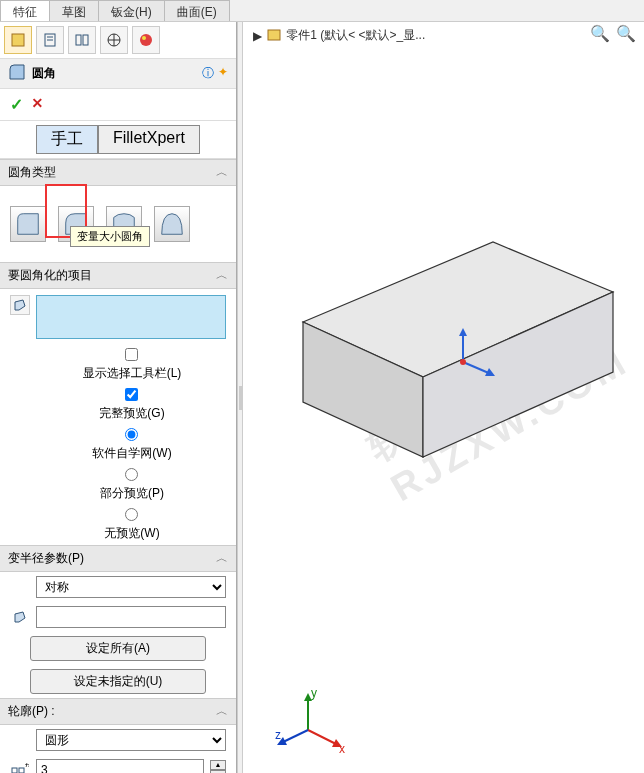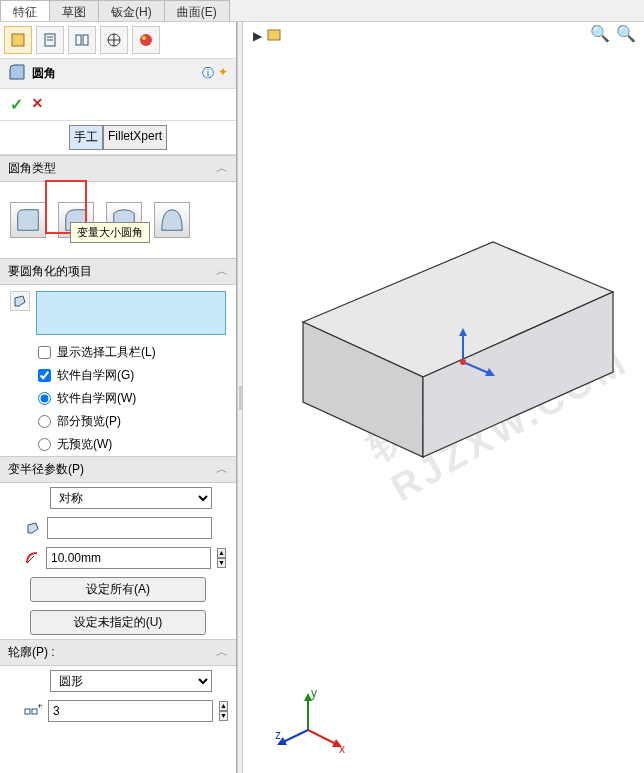--- a/index.html
+++ b/index.html
@@ -18,42 +18,42 @@
 
 .cmd-header { display: flex; align-items: center; padding: 4px 8px; background: #f0f0f0; border-bottom: 1px solid #ddd; position: relative; }
 .cmd-header .title { font-weight: bold; margin-left: 6px; }
 .cmd-header .help { position: absolute; right: 8px; display: flex; gap: 4px; }
 
 .ok-cancel { display: flex; gap: 8px; padding: 6px 10px; border-bottom: 1px solid #ddd; }
 .check { color: #2a2; font-size: 16px; font-weight: bold; }
 .cross { color: #c22; font-size: 14px; font-weight: bold; }
 
 .mode-row { display: flex; justify-content: center; padding: 4px; gap: 0; border-bottom: 1px solid #ddd; }
-.mode-btn { padding: 3px 4px; border: 1px solid #888; background: #eee; font-size: 12px; }
+.mode-btn { padding: 3px 14px; border: 1px solid #888; background: #eee; font-size: 16px; }
 .mode-btn.active { background: #d8e8f8; }
 
 .panel-body { flex: 1; overflow-y: auto; }
 
 .section-hdr { background: #e8e8e8; padding: 4px 8px; font-weight: normal; border-top: 1px solid #ccc; border-bottom: 1px solid #ccc; position: relative; }
 .section-hdr .chev { position: absolute; right: 8px; top: 4px; color: #666; }
 
 .fillet-types { display: flex; gap: 12px; padding: 20px 10px; position: relative; }
 .ftype { width: 36px; height: 36px; border: 1px solid #aaa; background: linear-gradient(#fff,#ddd); display: flex; align-items: center; justify-content: center; }
 .ftype svg { width: 28px; height: 28px; }
 .highlight-box { position: absolute; border: 2px solid #e33; pointer-events: none; }
 .tooltip { position: absolute; background: #ffffe1; border: 1px solid #888; padding: 2px 6px; font-size: 11px; z-index: 10; }
 
 .items-row { display: flex; align-items: flex-start; padding: 6px 10px; gap: 6px; }
 .sel-box { flex: 1; height: 44px; background: #c8e8f8; border: 1px solid #5ac; }
 .mini-icon { width: 20px; height: 20px; border: 1px solid #ccc; background: #f5f5f5; display: flex; align-items: center; justify-content: center; }
 
-.opt-row { padding: 3px 10px 3px 38px; display: flex; align-items: center; gap: 4px; }
+.opt-row { padding: 3px 10px 3px 38px; display: flex; align-items: center; gap: 4px; flex-direction: column; }
 .opt-row input[type=checkbox], .opt-row input[type=radio] { margin-right: 2px; }
 
-.param-row { display: flex; align-items: center; padding: 4px 24px; gap: 6px; }
+.param-row { display: flex; align-items: center; padding: 4px 10px; gap: 6px; }
 .param-row select, .param-row input[type=text] { flex: 1; height: 22px; border: 1px solid #888; padding: 0 4px; background: #fff; }
 .spinner { width: 16px; display: flex; flex-direction: column; }
 .spinner div { height: 10px; border: 1px solid #888; background: #eee; font-size: 7px; text-align: center; line-height: 7px; }
 .lead-icon { width: 20px; height: 20px; display: flex; align-items: center; justify-content: center; }
 
 .btn-row { padding: 4px 30px; }
 .btn-row button { width: 100%; padding: 3px; border: 1px solid #888; background: #f0f0f0; border-radius: 3px; }
 
 .viewport { flex: 1; background: #fff; position: relative; }
 .bc { position: absolute; top: 4px; left: 10px; display: flex; align-items: center; gap: 4px; font-size: 12px; color: #333; }
@@ -176,21 +176,21 @@
             </svg>
           </div>
         <div class="sel-box"></div>
       </div>
       <div class="opt-row">
           <input type="checkbox" style="">
           <span>显示选择工具栏(L)</span>
         </div>
       <div class="opt-row">
           <input type="checkbox" checked="" style="">
-          <span>软件自学网(G)</span>
+          <span>完整预览(G)</span>
         </div>
       <div class="opt-row">
           <input type="radio" name="pv" checked="" style="">
           <span>软件自学网(W)</span>
         </div>
       <div class="opt-row">
           <input type="radio" name="pv" style="">
           <span>部分预览(P)</span>
         </div>
       <div class="opt-row">
@@ -206,33 +206,20 @@
         <div class="lead-icon"></div>
         <select><option>对称</option></select>
       </div>
       <div class="param-row">
         <div class="lead-icon">
             <svg width="16" height="16">
               <path d="M3 13 L3 5 L11 3 L13 9 L7 13 Z" fill="#cde" stroke="#357"></path>
             </svg>
           </div>
         <input type="text" value="" style="">
-      </div>
-      <div class="param-row">
-        <div class="lead-icon">
-            <svg width="16" height="16">
-              <path d="M3 13 Q3 3 13 3" fill="none" stroke="#d33" stroke-width="2"></path>
-              <line x1="3" y1="13" x2="10" y2="6" stroke="#333"></line>
-            </svg>
-          </div>
-        <input type="text" value="10.00mm" style="">
-        <div class="spinner">
-            <div>▲</div>
-            <div>▼</div>
-          </div>
       </div>
       <div class="btn-row"><button>设定所有(A)</button></div>
       <div class="btn-row"><button>设定未指定的(U)</button></div>
 
       <div class="section-hdr">
         <span>轮廓(P) :</span>
         <span class="chev">︿</span>
       </div>
       <div class="param-row">
         <div class="lead-icon"></div>
@@ -263,20 +250,21 @@
   <div class="viewport">
     <div class="zoom-icons">
       <span>🔍</span>
       <span>🔍</span>
     </div>
     <div class="bc">
       <span>▶</span>
       <span><svg width="16" height="16">
             <rect x="2" y="4" width="12" height="10" fill="#f0d060" stroke="#a07020"></rect>
           </svg></span>
+      <span>零件1  (默认&lt; &lt;默认&gt;_显...</span>
     </div>
 
     <div class="watermark">软件自学网 RJZXW.COM</div>
 
     <svg class="model" width="360" height="280" viewBox="0 0 360 280">
       <polygon points="30,120 220,40 340,90 150,175" fill="#e8e8e8" stroke="#333" stroke-width="1.2"></polygon>
       <polygon points="30,120 150,175 150,255 30,200" fill="#d0d0d0" stroke="#333" stroke-width="1.2"></polygon>
       <polygon points="150,175 340,90 340,170 150,255" fill="#dcdce0" stroke="#333" stroke-width="1.2"></polygon>
     </svg>
 

